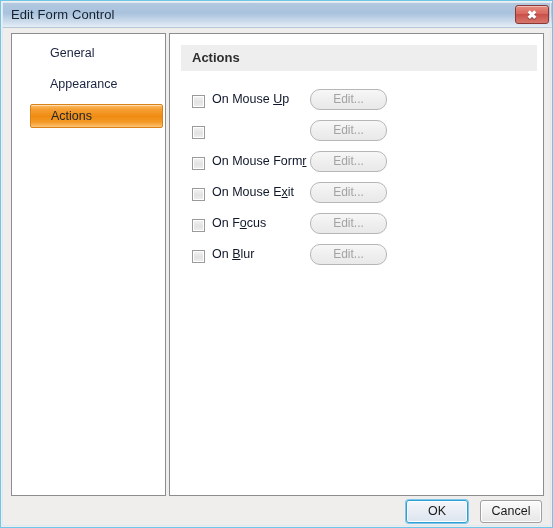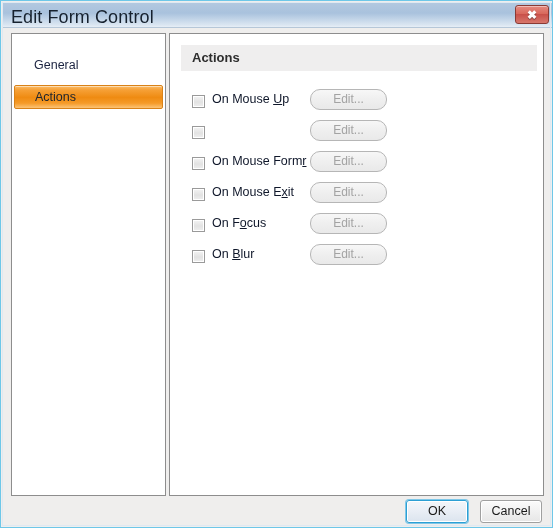--- a/index.html
+++ b/index.html
@@ -44,21 +44,21 @@
        #a9c2dd 42%,
        #b9cee4 58%,
        #d9e5f1 90%,
        #e6eef6 100%);
     border-bottom: 1px solid #b6c7d8;
   }
   .titlebar-text {
     position: absolute;
     left: 8px;
     top: 4px;
-    font-size: 18px;
+    font-size: 13px;
     color: #16212e;
     letter-spacing: 0.1px;
     white-space: nowrap;
   }
   .close-button {
     position: absolute;
     right: 3px;
     top: 2px;
     width: 34px;
     height: 19px;
@@ -97,21 +97,21 @@
     left: 8px;
     top: 5px;
     width: 155px;
     height: 463px;
     box-sizing: border-box;
     background: #ffffff;
     border: 1px solid #8d8d8d;
   }
   .nav-list {
     position: absolute;
-    left: 0; right: 0; top: 20px;
+    left: 0; right: 0; top: 8px; padding-left: 16px;
   }
   .nav-item {
     position: relative;
     height: 22px;
     margin: 0 2px 9px 2px;
     padding-left: 20px;
     box-sizing: border-box;
     font-size: 12.5px;
     color: #1b2340;
     line-height: 22px;
@@ -261,20 +261,21 @@
     <div class="close-button">
       <div class="close-glyph">✖</div>
     </div>
   </div>
 
   <div class="dialog-body">
 
     <div class="nav-panel">
       <div class="nav-list">
         <div class="nav-item">General</div>
+        <div class="nav-item">Appearance</div>
         <div class="nav-item selected">Actions</div>
       </div>
     </div>
 
     <div class="content-panel">
       <div class="section-header">
         <div class="section-header-text">Actions</div>
       </div>
 
       <div class="action-rows">

